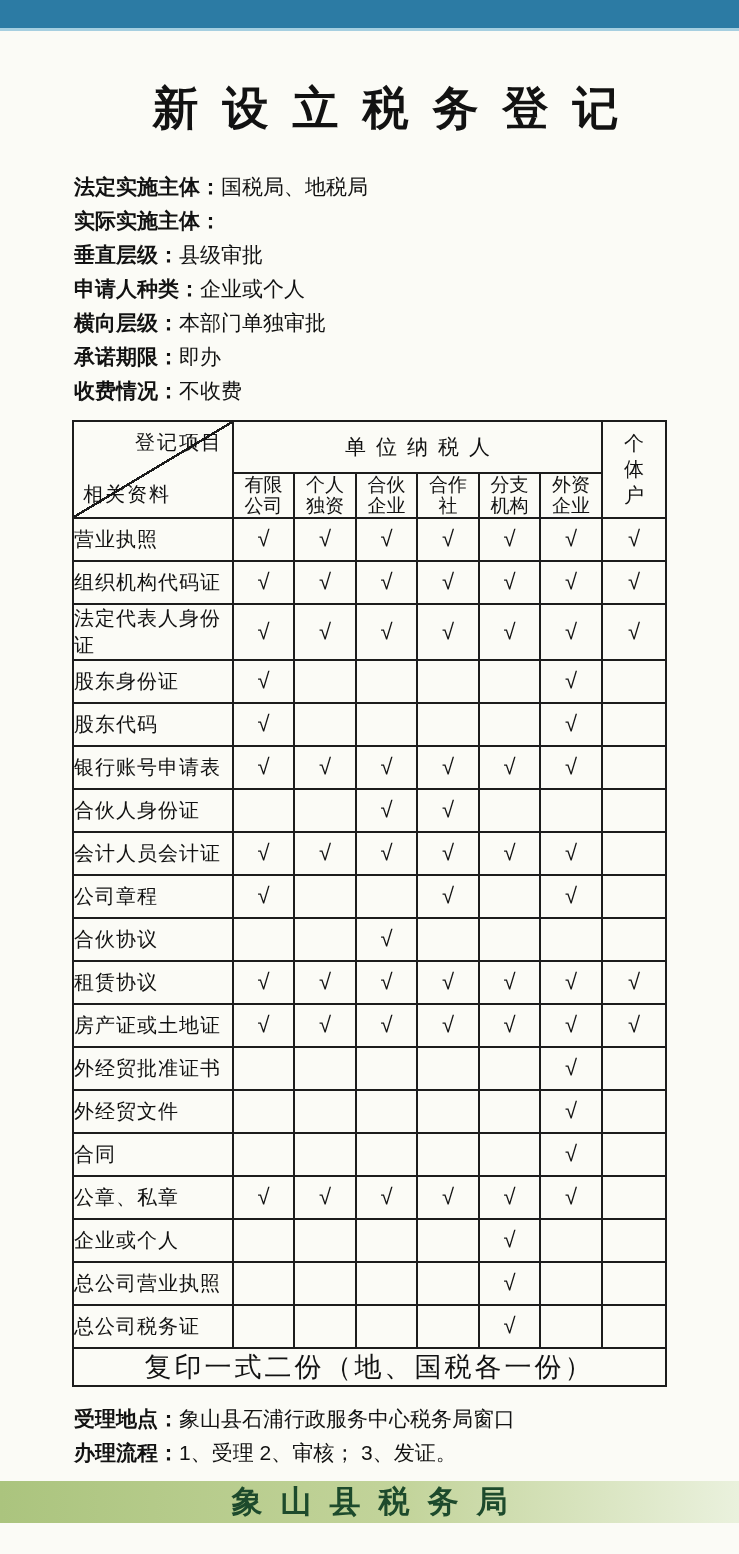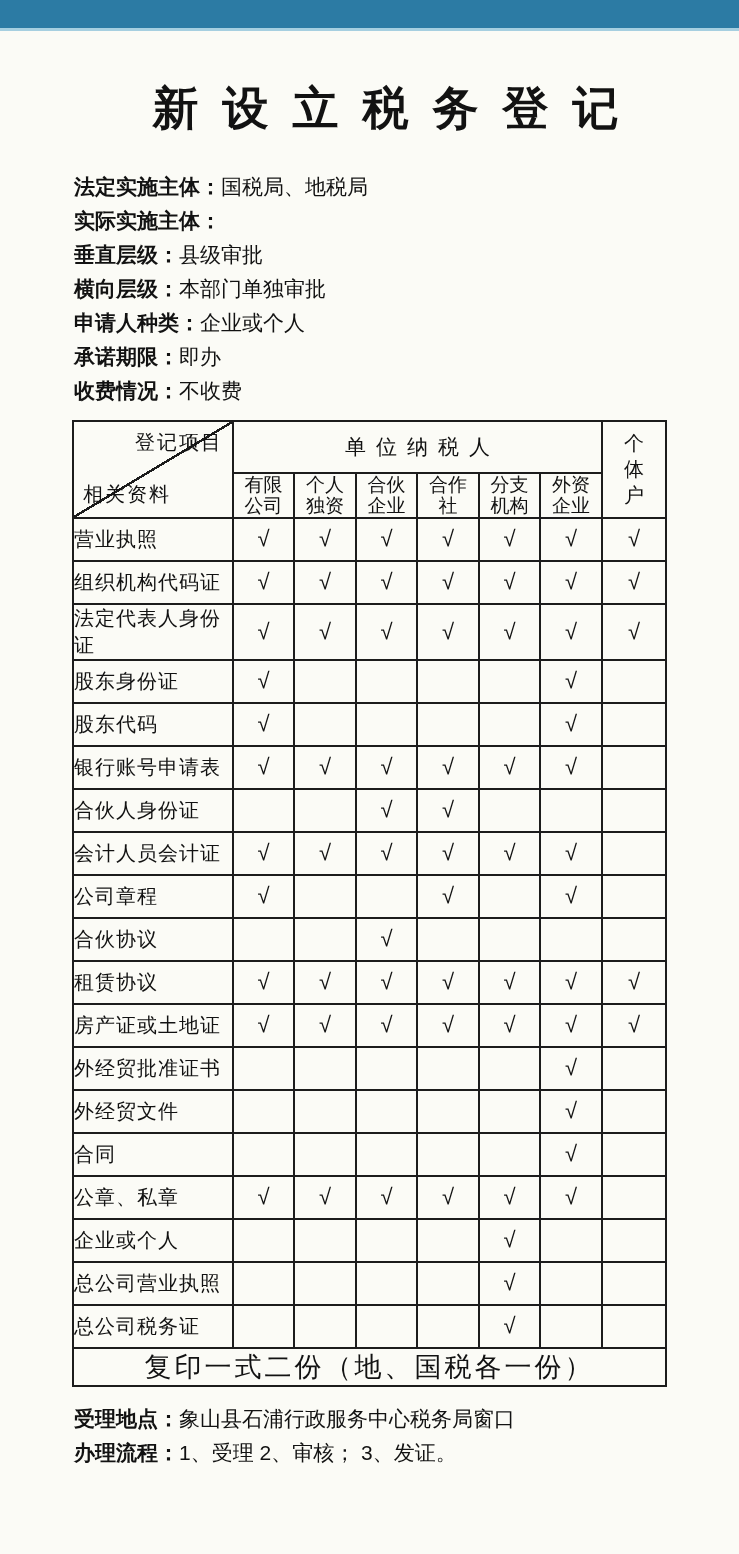--- a/index.html
+++ b/index.html
@@ -159,24 +159,24 @@
     <div class="info-line">
       <span class="info-label">法定实施主体：</span><span class="info-value">国税局、地税局</span>
     </div>
     <div class="info-line">
       <span class="info-label">实际实施主体：</span>
     </div>
     <div class="info-line">
       <span class="info-label">垂直层级：</span><span class="info-value">县级审批</span>
     </div>
     <div class="info-line">
+      <span class="info-label">申请人种类：</span><span class="info-value">企业或个人</span>
+    </div>
+    <div class="info-line">
       <span class="info-label">横向层级：</span><span class="info-value">本部门单独审批</span>
-    </div>
-    <div class="info-line">
-      <span class="info-label">申请人种类：</span><span class="info-value">企业或个人</span>
     </div>
     <div class="info-line">
       <span class="info-label">承诺期限：</span><span class="info-value">即办</span>
     </div>
     <div class="info-line">
       <span class="info-label">收费情况：</span><span class="info-value">不收费</span>
     </div>
   </div>
 
   <table class="req-table">
@@ -417,18 +417,21 @@
 
   <div class="footer-info">
     <div class="info-line">
       <span class="info-label">受理地点：</span><span class="info-value">象山县石浦行政服务中心税务局窗口</span>
     </div>
     <div class="info-line">
       <span class="info-label">办理流程：</span><span class="info-value">1、受理 2、审核； 3、发证。</span>
     </div>
   </div>
 
+  <div class="agency-banner">
+    <span class="agency-name">象山县税务局</span>
+  </div>
 
   <div class="contact-line">
     
   </div>
 
 </div>
 
 </body></html>

